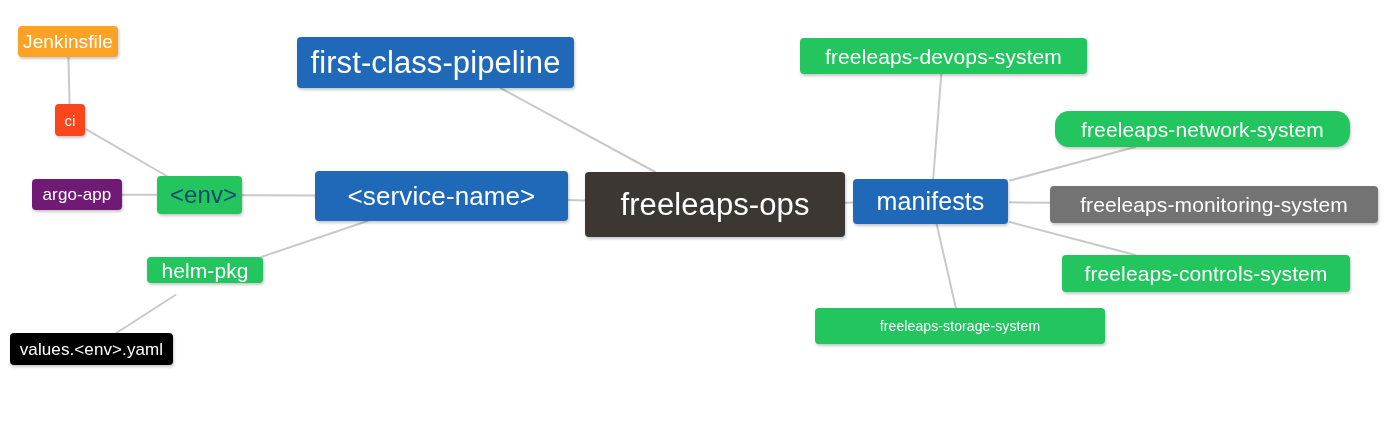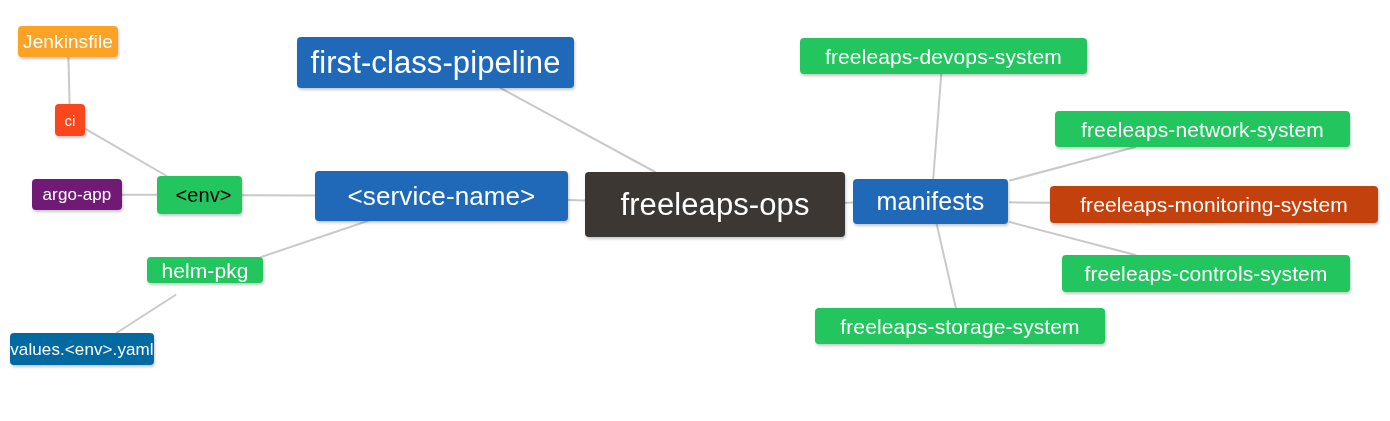--- a/index.html
+++ b/index.html
@@ -76,47 +76,47 @@
       </div>
       <div class="node" style="left: 315px; top: 171px; width: 253px; height: 50px; background: rgb(32, 105, 185); font-size: 26px; color: rgb(255, 255, 255); align-items: center;">
         <span>&lt;service-name&gt;</span>
       </div>
       <div class="node" style="left: 297px; top: 37px; width: 277px; height: 51px; background: rgb(32, 105, 185); font-size: 31px; color: rgb(255, 255, 255);">
         <span>first-class-pipeline</span>
       </div>
       <div class="node" style="left: 853px; top: 179px; width: 155px; height: 45px; background: rgb(32, 105, 185); font-size: 25px; color: rgb(255, 255, 255);">
         <span>manifests</span>
       </div>
-      <div class="node" style="left: 157px; top: 176px; width: 85px; height: 38px; background: rgb(34, 197, 94); font-size: 20px; color: #000000; padding-left: 8px;">
+      <div class="node" style="left: 157px; top: 176px; width: 85px; height: 38px; background: rgb(34, 197, 94); font-size: 24px; color: #0c4a6e; padding-left: 8px;">
         <span>&lt;env&gt;</span>
       </div>
       <div class="node" style="left: 147px; top: 257px; width: 116px; height: 26px; background: rgb(34, 197, 94); font-size: 21px; color: rgb(255, 255, 255);">
         <span>helm-pkg</span>
       </div>
       <div class="node" style="left: 55px; top: 104px; width: 30px; height: 32px; background: rgb(249, 70, 28); font-size: 15px; color: rgb(255, 255, 255);">
         <span>ci</span>
       </div>
       <div class="node" style="left: 32px; top: 179px; width: 90px; height: 31px; background: #701a75; font-size: 17px; color: rgb(255, 255, 255);">
         <span>argo-app</span>
       </div>
-      <div class="node" style="left: 10px; top: 333px; width: 144px; height: 32px; background: #0369a1; font-size: 17px; color: rgb(255, 255, 255);">
+      <div class="node" style="left: 10px; top: 333px; width: 163px; height: 32px; background: #000000; font-size: 17px; color: rgb(255, 255, 255);">
         <span>values.&lt;env&gt;.yaml</span>
       </div>
       <div class="node" style="left: 18px; top: 26px; width: 100px; height: 31px; background: rgb(252, 163, 38); font-size: 19px; color: rgb(255, 255, 255);">
         <span>Jenkinsfile</span>
       </div>
       <div class="node" style="left: 800px; top: 38px; width: 287px; height: 36px; background: rgb(34, 197, 94); font-size: 21px; color: rgb(255, 255, 255);">
         <span>freeleaps-devops-system</span>
       </div>
-      <div class="node" style="left: 1055px; top: 111px; width: 295px; height: 36px; background: rgb(34, 197, 94); font-size: 21px; color: rgb(255, 255, 255);">
+      <div class="node" style="left: 1055px; top: 111px; width: 295px; height: 36px; background: rgb(34, 197, 94); font-size: 21px; color: rgb(255, 255, 255); border-radius: 14px;">
         <span>freeleaps-network-system</span>
       </div>
-      <div class="node" style="left: 1050px; top: 186px; width: 328px; height: 37px; background: #c2410c; font-size: 21px; color: rgb(255, 255, 255);">
+      <div class="node" style="left: 1050px; top: 186px; width: 328px; height: 37px; background: #737373; font-size: 21px; color: rgb(255, 255, 255);">
         <span>freeleaps-monitoring-system</span>
       </div>
       <div class="node" style="left: 1062px; top: 255px; width: 288px; height: 37px; background: rgb(34, 197, 94); font-size: 21px; color: rgb(255, 255, 255);">
         <span>freeleaps-controls-system</span>
       </div>
-      <div class="node" style="left: 815px; top: 308px; width: 290px; height: 36px; background: rgb(34, 197, 94); font-size: 21px; color: rgb(255, 255, 255);">
+      <div class="node" style="left: 815px; top: 308px; width: 290px; height: 36px; background: rgb(34, 197, 94); font-size: 14px; color: rgb(255, 255, 255);">
         <span>freeleaps-storage-system</span>
       </div>
     </div>
 </div>
 
 </body></html>

